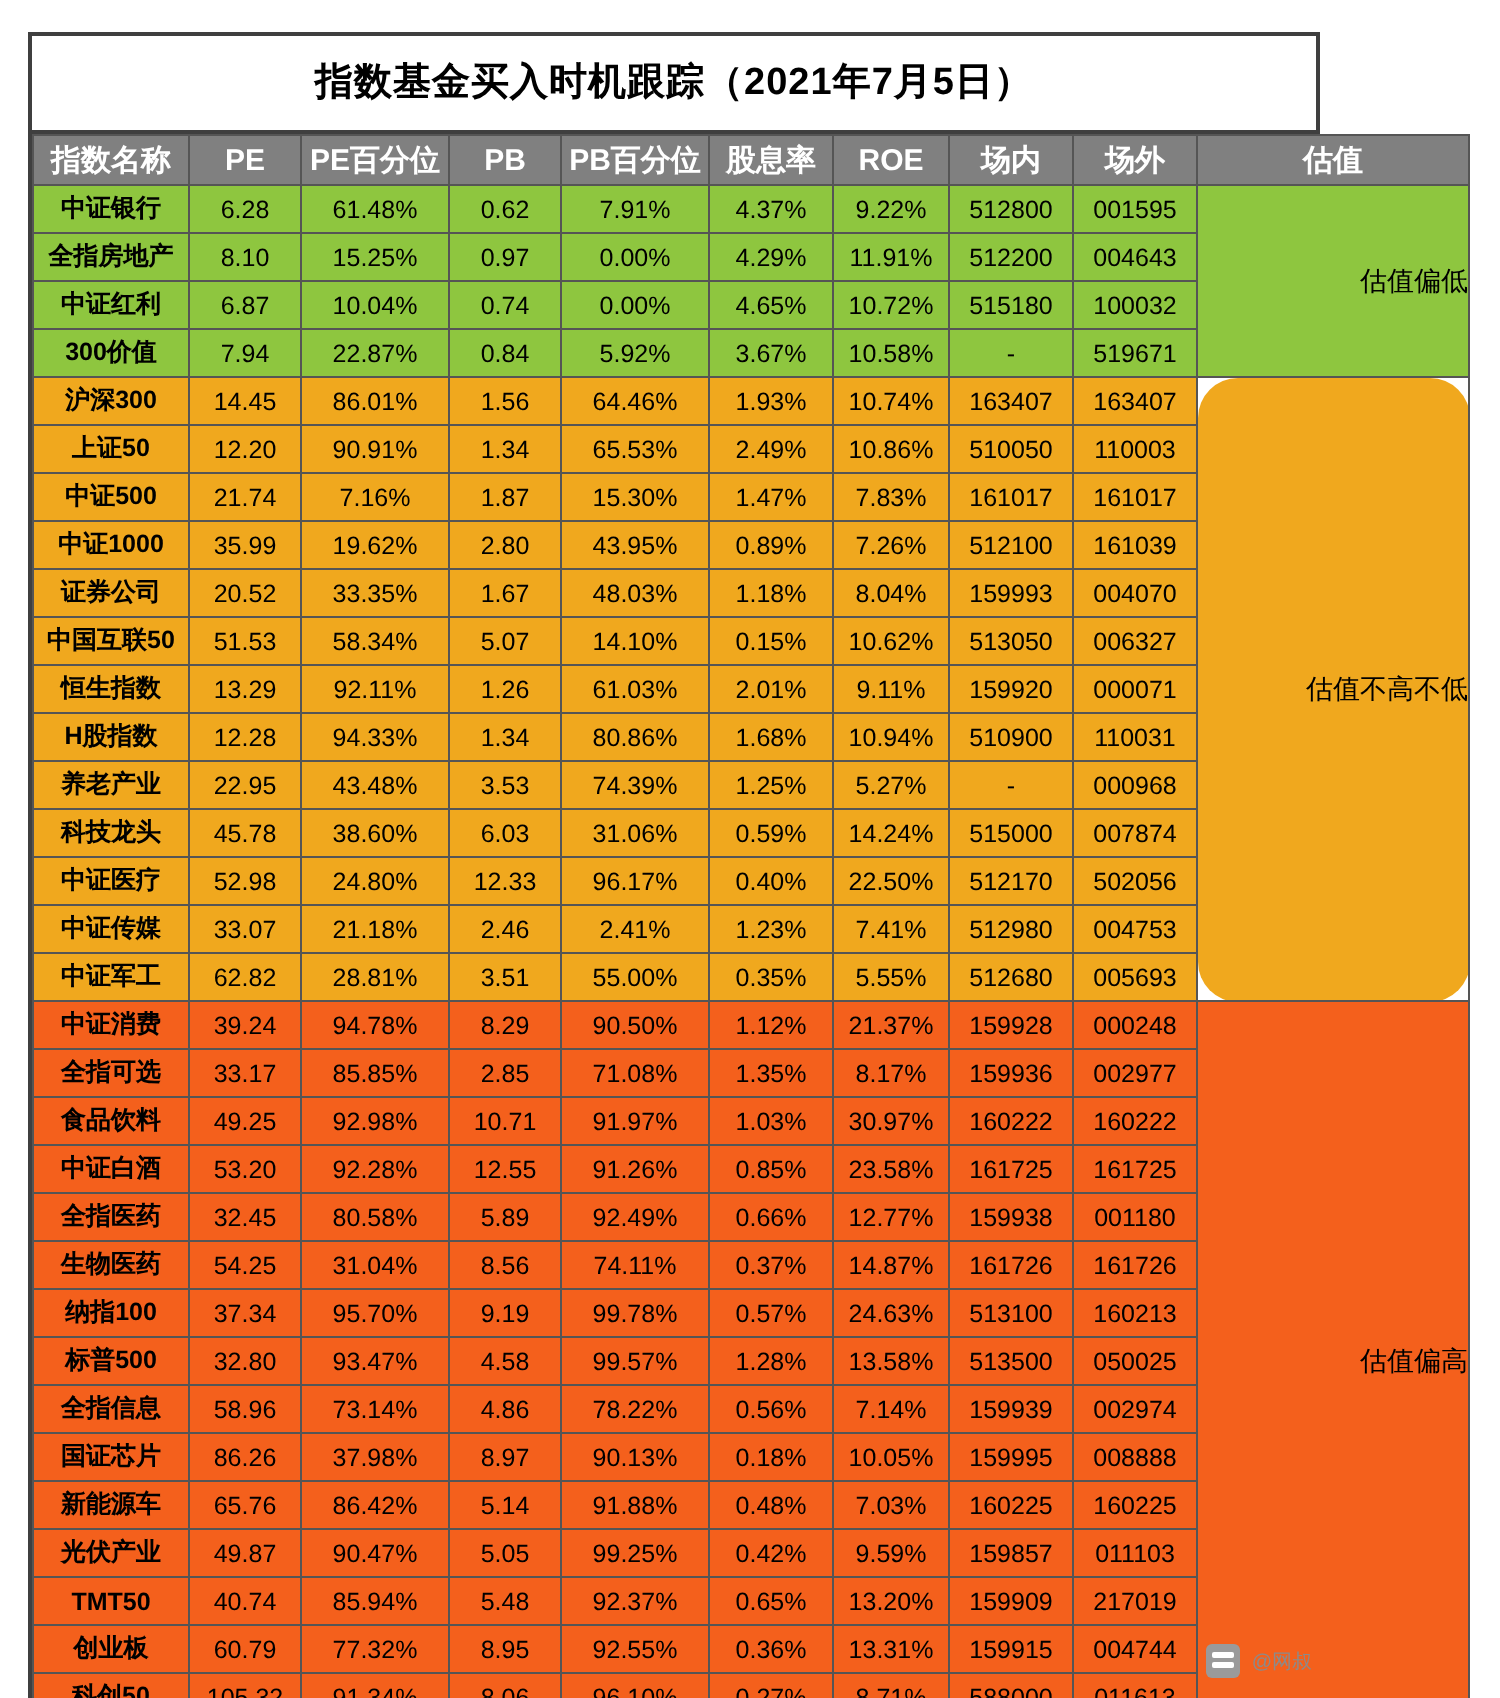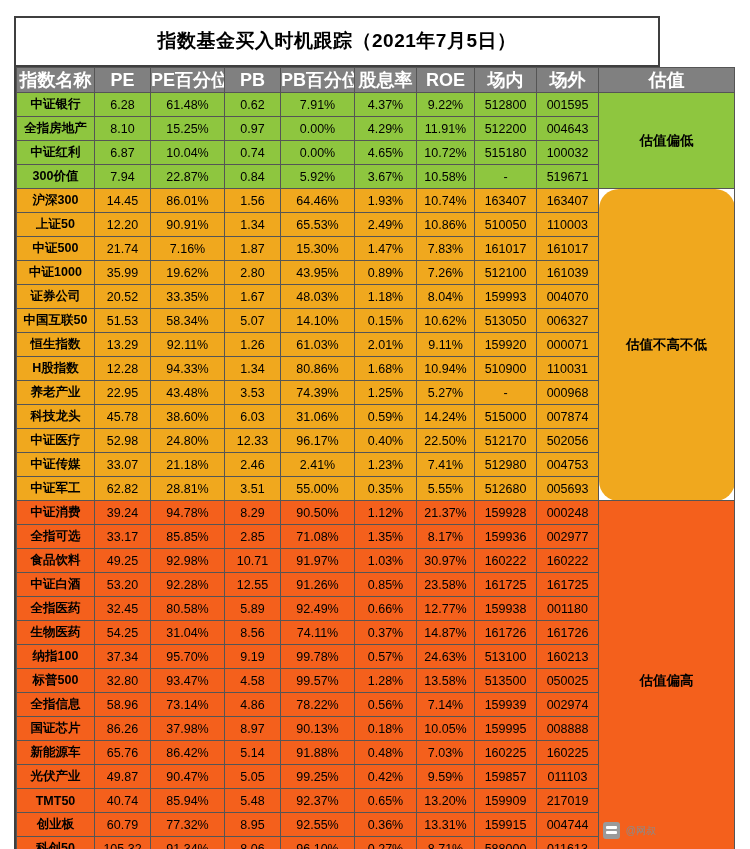--- a/index.html
+++ b/index.html
@@ -39,32 +39,33 @@
     height:23px;
     padding:0;
     color:#000;
     white-space:nowrap;
     overflow:hidden;
   }
   thead th{
     background:#808080;
     color:#ffffff;
     font-weight:bold;
-    font-size:18px;
+    font-size:15px;
     height:24px;
     border:1px solid #555;
   }
   td.name{font-weight:bold;}
   .g1 td{background:#8ec63f;}          
   .g2 td{background:#f0a81e;}          
   .g3 td{background:#f4601c;}          
   .valcell{
-    font-weight:bold;
+    font-weight:normal;
     font-size:13.5px;
     vertical-align:middle;
+    text-align:right;
   }
   .v1{background:#8ec63f;}
   .v2{background:#f0a81e;border-radius:20px;}
   .v3{background:#f4601c;}
   .watermark{
     position:absolute;
     right:18px;bottom:10px;
     display:flex;align-items:center;gap:6px;
     color:#8b8b8b;
     font-size:10px;

